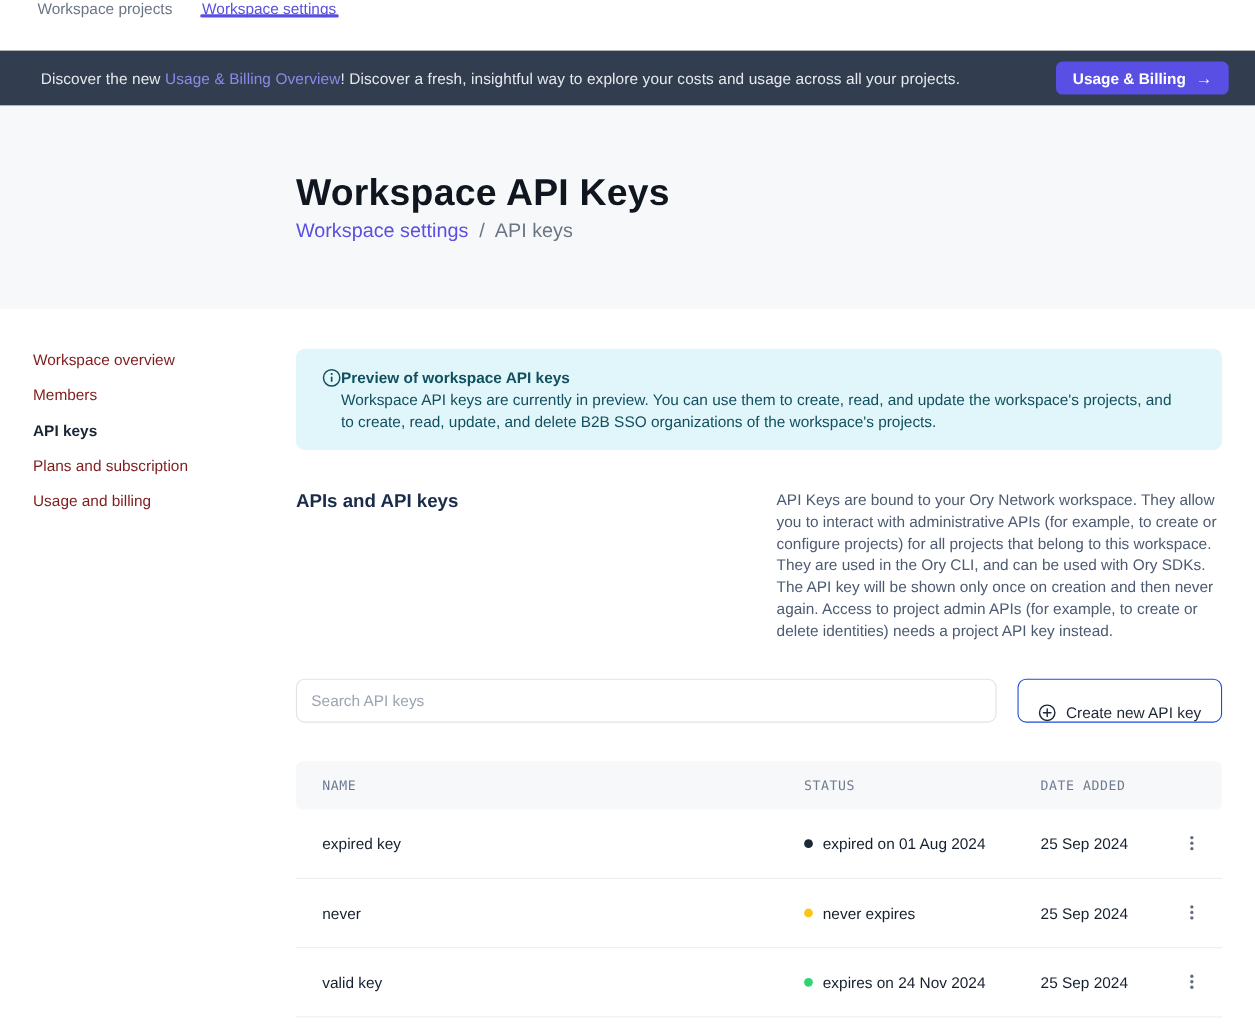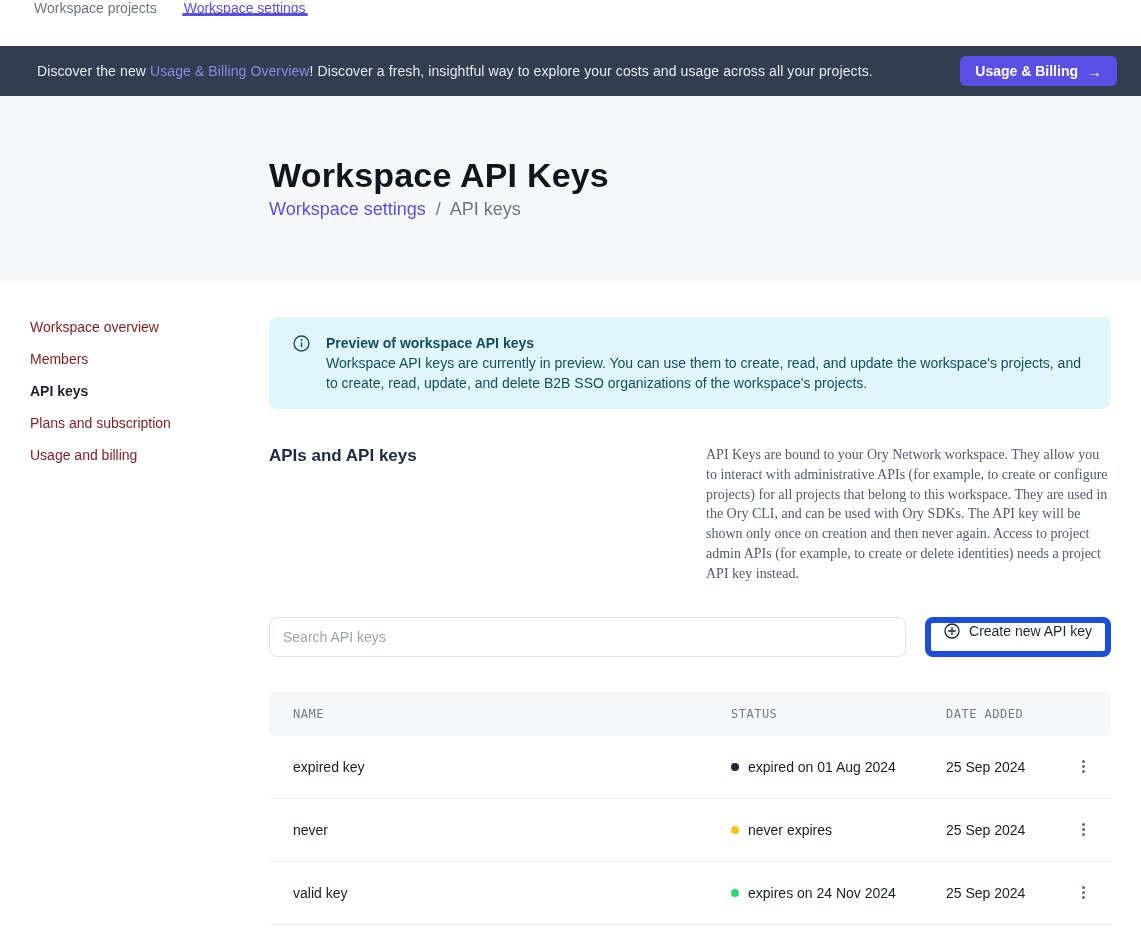--- a/index.html
+++ b/index.html
@@ -27,35 +27,35 @@
   .breadcrumb .sep { margin: 0 5px; }
 
   
   .content { display: flex; background: #ffffff; }
   .sidebar { width: 269px; padding: 30px 0 0 30px; flex-shrink: 0; }
   .sidebar-item { height: 32px; display: flex; align-items: center; font-size: 14px; color: #7f1d1d; cursor: pointer; }
   .sidebar-item.active { color: #1a2433; font-weight: 600; }
   .main { width: 842px; }
 
   
-  .alert { margin-top: 36px; background: #e1f6fa; border-radius: 8px; padding: 16px 24px; display: flex; gap: 16px; }
+  .alert { margin-top: 36px; background: #e1f6fa; border-radius: 8px; padding: 16px 24px; display: flex; }
   .alert-icon { flex-shrink: 0; margin-top: 2px; }
   .alert-title { font-size: 14px; font-weight: 700; color: #11505f; line-height: 20px; }
   .alert-body { font-size: 14px; color: #11505f; line-height: 20px; max-width: 770px; }
 
   
   .apis-section { display: flex; margin-top: 36px; }
   .apis-section h2 { flex: 1; font-size: 17px; font-weight: 600; color: #1a2b4a; line-height: 22px; }
-  .apis-desc { width: 405px; font-size: 14px; line-height: 19.8px; color: #4d5b72; font-family: Liberation Serif, serif; }
+  .apis-desc { width: 405px; font-size: 14px; line-height: 19.8px; color: #4d5b72; }
 
   
   .toolbar { display: flex; gap: 19px; margin-top: 33px; }
   .search-input { flex: 1; height: 40px; border: 1px solid #dfe3e8; border-radius: 8px; padding: 0 13px; font-family: "Liberation Sans", sans-serif; font-size: 14px; color: #1a2433; outline: none; }
   .search-input::placeholder { color: #9aa5b3; }
-  .create-btn { width: 186px; height: 40px; background: #ffffff; border: 6px solid #1d4ed8; border-radius: 8px; display: flex; align-items: flex-start; justify-content: center; gap: 9px; font-family: "Liberation Sans", sans-serif; font-size: 14px; font-weight: 500; color: #1c2736; cursor: pointer; }
+  .create-btn { width: 186px; height: 40px; background: #ffffff; border: 1px solid #1d4ed8; border-radius: 8px; display: flex; align-items: flex-end; justify-content: center; gap: 9px; font-family: "Liberation Sans", sans-serif; font-size: 14px; font-weight: 500; color: #1c2736; cursor: pointer; }
 
   
   .table { margin-top: 35px; }
   .thead { height: 44px; background: #f7f8f9; border-radius: 6px; display: flex; align-items: center; font-family: "DejaVu Sans Mono", monospace; font-size: 12px; letter-spacing: 0.5px; color: #6e7c92; }
   .trow { height: 63px; display: flex; align-items: center; border-bottom: 1px solid #e9edf1; font-size: 14px; color: #15202e; }
   .col-name { width: 462px; padding-left: 24px; }
   .col-status { width: 215px; display: flex; align-items: center; }
   .col-date { width: 110px; }
   .col-menu { width: 55px; display: flex; justify-content: center; }
   .status-dot { width: 8px; height: 8px; border-radius: 50%; margin-right: 9px; flex-shrink: 0; }

